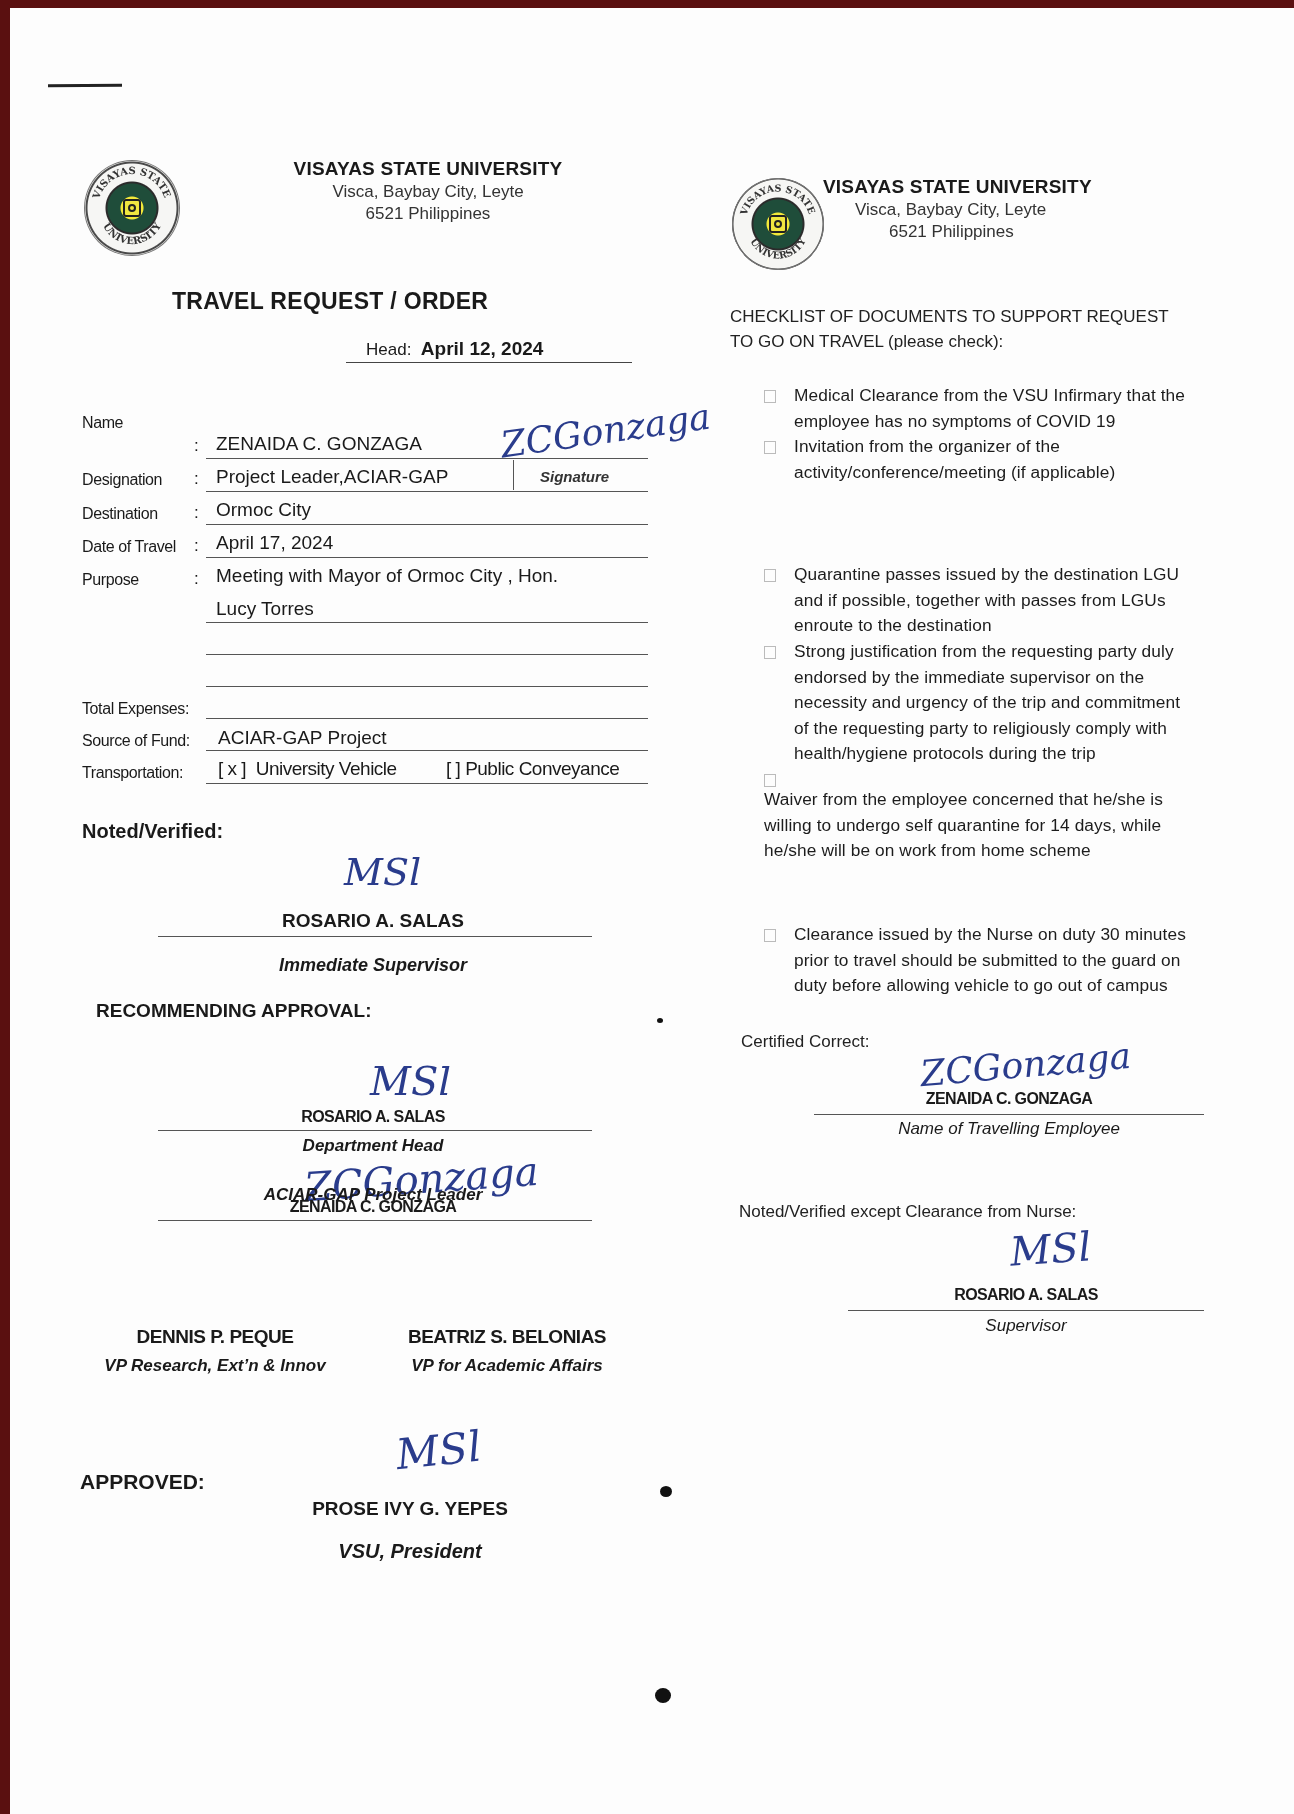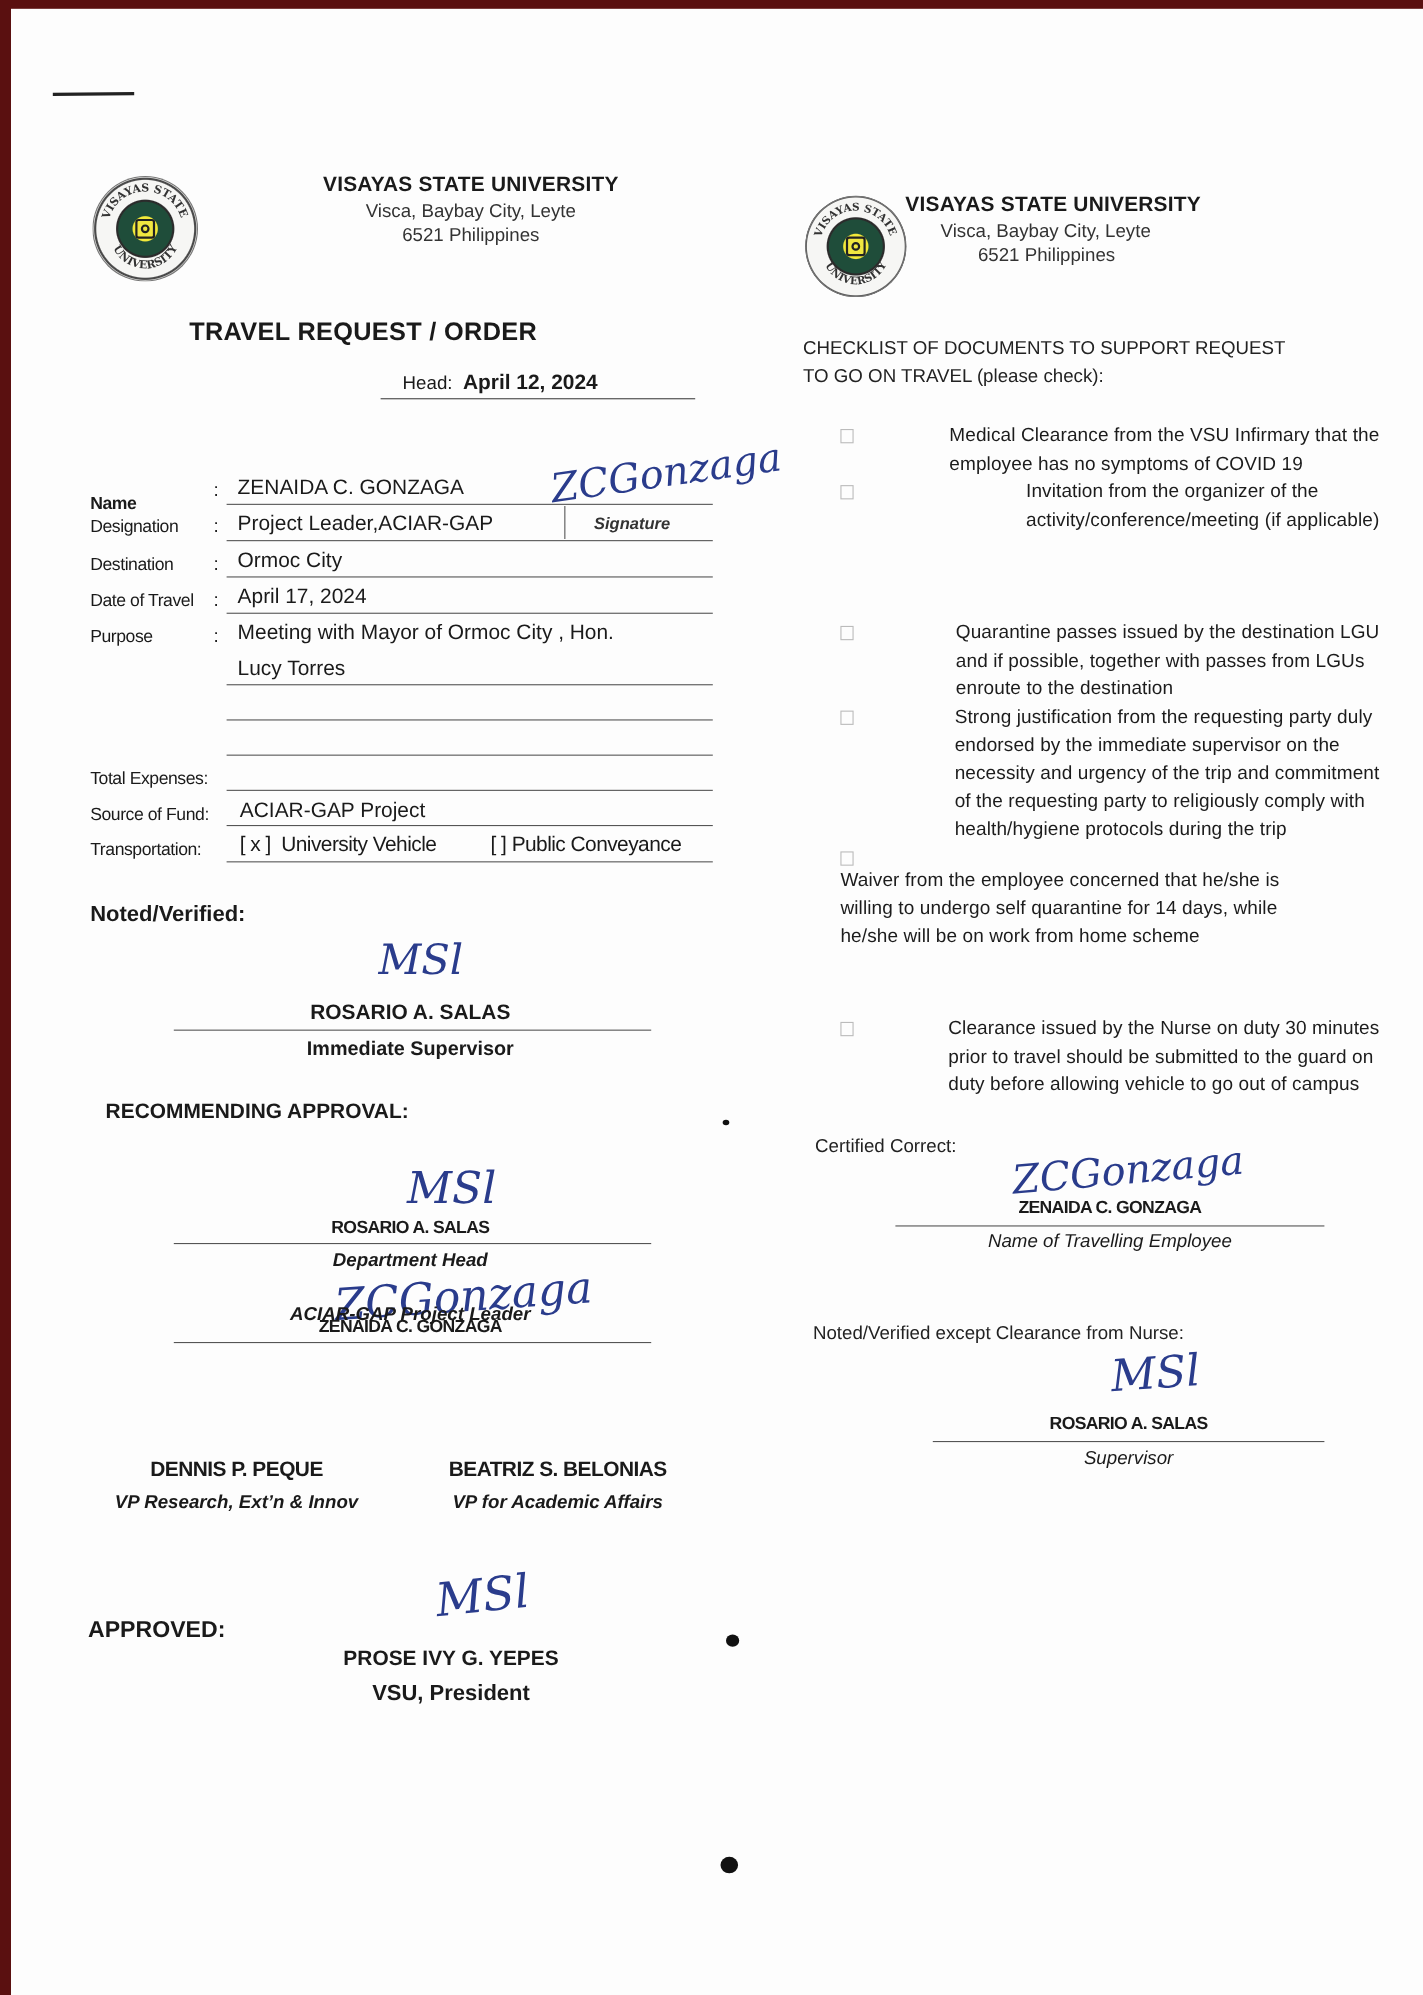--- a/index.html
+++ b/index.html
@@ -41,24 +41,24 @@
     .uline { border-bottom: 1.5px solid #444; }
     .lbl { font-size: 16px; letter-spacing: -0.4px; }
     .colon { font-size: 17px; }
     .val { font-size: 19px; font-weight: 500; }
     .field-line { position: absolute; height: 0; border-top: 1.5px solid #555; }
     .sig { font-family: "DejaVu Serif", serif; font-style: italic; color: #2a3c8c; }
     .sig-label { font-style: italic; font-size: 15px; font-weight: bold; color: #333; }
     .section-h { font-weight: bold; font-size: 19px; }
     .sign-name { font-weight: bold; font-size: 19px; }
     .sign-name-sm { font-weight: bold; font-size: 16px; letter-spacing: -0.6px; }
-    .sign-role { font-weight: bold; font-size: 18px; }
+    .sign-role { font-weight: bold; font-style: italic; font-size: 18px; margin-top: 12px; }
     .sign-role-sm { font-style: italic; font-size: 17px; font-weight: bold; }
     .checklist-h { font-size: 17px; line-height: 25px; text-align: left; color: #222; }
-    .check-item { position: absolute; left: 754px; width: 490px; display: flex; justify-content: space-between; }
+    .check-item { position: absolute; left: 754px; width: 490px; display: flex; }
     .cbox { width: 10px; height: 11px; border: 1px solid #bbb; margin-top: 7px; margin-right: 18px; flex: none; }
     .check-text { font-size: 17.3px; line-height: 25.5px; color: #1c1c1c; letter-spacing: 0.1px; }
     .r-label { font-size: 17px; color: #222; }
     .blot { background: #111; border-radius: 50%; }
   </style>
 </head>
 <body>
 
 <div class="page">
 
@@ -81,21 +81,21 @@
     <div class="uni-addr" style="margin-top:2px;">6521   Philippines</div>
   </div>
 
   <div class="abs title" style="left:162px; top:280px;">TRAVEL REQUEST / ORDER</div>
 
   <div class="abs date-row uline" style="left:336px; top:330px; width:286px; padding-left:20px; box-sizing:border-box; padding-bottom:2px;">
     <span>Head:</span>&nbsp;
     <b>April 12, 2024</b>
   </div>
 
-  <div class="abs lbl" style="left:72px; top:442px;font-weight:bold;">Name</div>
+  <div class="abs lbl" style="left:72px; top:406px;">Name</div>
   <div class="abs colon" style="left:184px; top:428px;">:</div>
   <div class="abs val" style="left:206px; top:425px;">ZENAIDA C. GONZAGA</div>
   <div class="field-line" style="left:196px; top:450px; width:442px;"></div>
 
   <div class="abs sig" style="left:490px; top:402px; font-size:36px; transform:rotate(-8deg);">ZCGonzaga</div>
   <div class="abs" style="left:503px; top:452px; width:0; height:30px; border-left:1.5px solid #555;"></div>
   <div class="abs sig-label" style="left:530px; top:460px;">Signature</div>
 
   <div class="abs lbl" style="left:72px; top:463px;">Designation</div>
   <div class="abs colon" style="left:184px; top:461px;">:</div>

